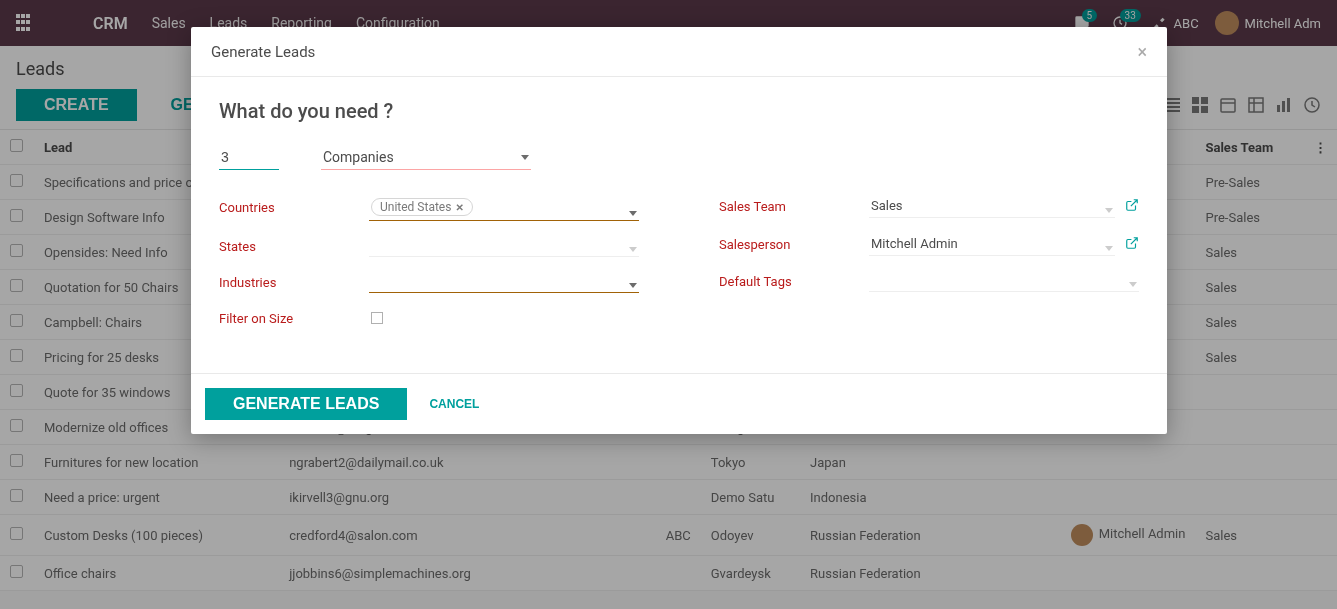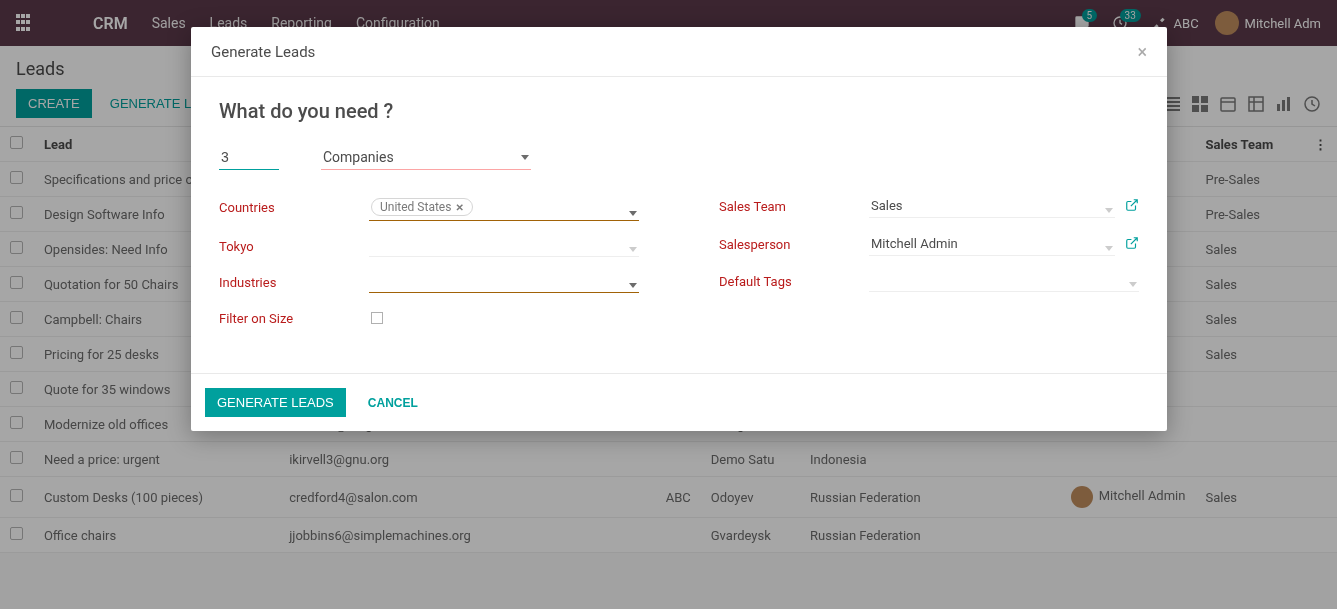--- a/index.html
+++ b/index.html
@@ -36,21 +36,21 @@
   .navbar .company-label{ font-size:13px; margin-left:8px;}
 
   
   .control-panel {
     background:#fff;
     border-bottom:1px solid #e6e6e6;
     padding: 12px 16px 8px;
   }
   .breadcrumb-title { font-size: 18px; color:#4c4c4c; margin-bottom:10px;}
   .cp-row { display:flex; align-items:center; }
-  .btn { border:none; padding: 7px 12px; font-size:13px; font-weight:400; cursor:pointer; text-transform:uppercase; }
+  .btn { border:none; padding: 7px 28px; font-size:16px; font-weight:700; cursor:pointer; text-transform:uppercase; }
   .btn-primary{ background:#00a09d; color:#fff; }
   .btn-link{ background:transparent; color:#00a09d; }
   .cp-right { margin-left:auto; display:flex; gap: 10px; color:#aaa; align-items:center;}
   .view-icon{ width:18px; height:18px; display:flex; align-items:center; justify-content:center;}
 
   
   .list-table { width:100%; border-collapse: collapse; background:#fff; }
   .list-table th, .list-table td { text-align:left; padding: 9px 10px; border-bottom:1px solid #eee; font-size:13px; white-space:nowrap; }
   .list-table th { color:#4c4c4c; font-weight:700; }
   .list-table td { color:#6c6c6c; }
@@ -321,20 +321,31 @@
         <td class="col-email">fseiller1@theglobeandmail.com</td>
         <td class="col-company" style="text-align:right"></td>
         <td class="col-city">Wurigelebur</td>
         <td class="col-country">Indonesia</td>
         <td class="col-sp"></td>
         <td class="col-team"></td>
         <td class="col-opts"></td>
       </tr>
       <tr>
         <td class="checkbox-col"><span class="chk"></span></td>
+        <td class="col-lead">Furnitures for new location</td>
+        <td class="col-email">ngrabert2@dailymail.co.uk</td>
+        <td class="col-company" style="text-align:right"></td>
+        <td class="col-city">Tokyo</td>
+        <td class="col-country">Japan</td>
+        <td class="col-sp"></td>
+        <td class="col-team"></td>
+        <td class="col-opts"></td>
+      </tr>
+      <tr>
+        <td class="checkbox-col"><span class="chk"></span></td>
         <td class="col-lead">Need a price: urgent</td>
         <td class="col-email">ikirvell3@gnu.org</td>
         <td class="col-company" style="text-align:right"></td>
         <td class="col-city">Demo Satu</td>
         <td class="col-country">Indonesia</td>
         <td class="col-sp"></td>
         <td class="col-team"></td>
         <td class="col-opts"></td>
       </tr>
       <tr>
@@ -386,21 +397,21 @@
           <div class="field-label">Countries</div>
           <div class="field-input">
             <span class="tag">
               <span>United States</span>
               <span class="x">✕</span>
             </span>
             <span class="caret"></span>
           </div>
         </div>
         <div class="field-row">
-          <div class="field-label">Tokyo</div>
+          <div class="field-label">States</div>
           <div class="field-input" style="border-bottom-color:#eee">
             <span class="caret" style="border-top-color:#ccc"></span>
           </div>
         </div>
         <div class="field-row">
           <div class="field-label">Industries</div>
           <div class="field-input">
             <span class="caret"></span>
           </div>
         </div>

